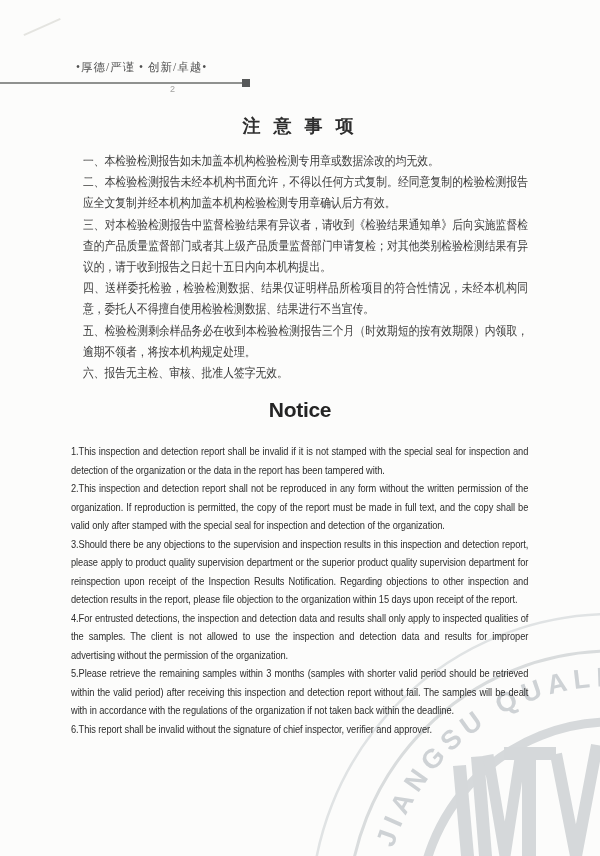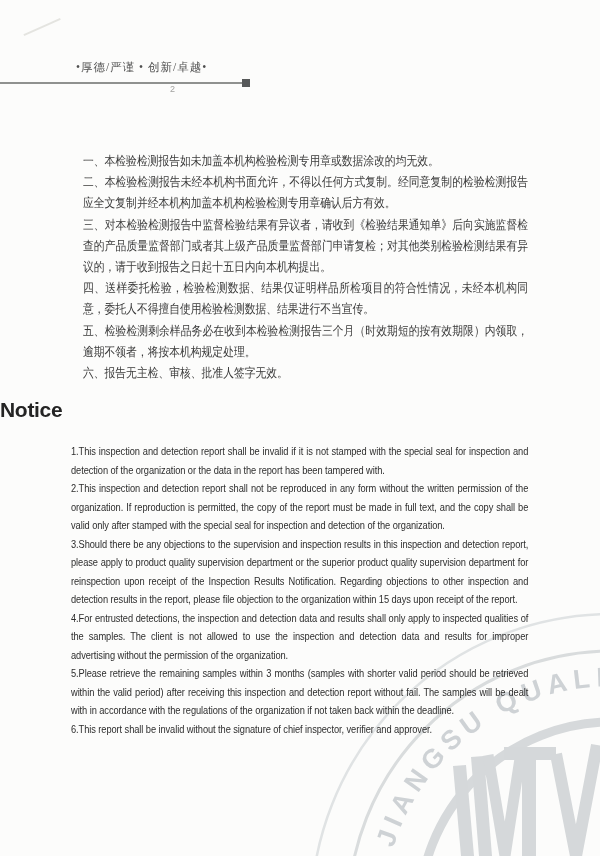--- a/index.html
+++ b/index.html
@@ -44,21 +44,21 @@
   }
   .notes-zh{
     position:absolute;left:83px;top:151px;width:520px;
     transform:scaleX(0.856);transform-origin:0 0;
     font-size:12.6px;line-height:21.2px;color:#3a3a3a;
     text-align:justify;
   }
   .notes-zh p{margin:0;}
   .title-en{
     position:absolute;left:0;top:397px;width:600px;
-    text-align:left;font-size:21px;font-weight:bold;color:#242424;
+    text-align:center;font-size:21px;font-weight:bold;color:#242424;
     letter-spacing:-0.3px;line-height:26px;
   }
   .notes-en{
     position:absolute;left:71px;top:442px;width:581px;
     transform:scaleX(0.787);transform-origin:0 0;
     font-size:11.8px;line-height:18.5px;letter-spacing:-0.1px;color:#2d2d2d;
     text-align:justify;
   }
   .notes-en p{margin:0;}
 </style>
@@ -94,20 +94,21 @@
 
   <div class="content">
 
     <div class="scan-artifact"></div>
 
     <div class="header-motto">•厚德/严谨 • 创新/卓越•</div>
     <div class="header-rule"></div>
     <div class="header-endcap"></div>
     <div class="page-number">2</div>
 
+    <div class="title-zh">注 意 事 项</div>
 
     <div class="notes-zh">
       <p>一、本检验检测报告如未加盖本机构检验检测专用章或数据涂改的均无效。</p>
       <p>二、本检验检测报告未经本机构书面允许，不得以任何方式复制。经同意复制的检验检测报告应全文复制并经本机构加盖本机构检验检测专用章确认后方有效。</p>
       <p>三、对本检验检测报告中监督检验结果有异议者，请收到《检验结果通知单》后向实施监督检查的产品质量监督部门或者其上级产品质量监督部门申请复检；对其他类别检验检测结果有异议的，请于收到报告之日起十五日内向本机构提出。</p>
       <p>四、送样委托检验，检验检测数据、结果仅证明样品所检项目的符合性情况，未经本机构同意，委托人不得擅自使用检验检测数据、结果进行不当宣传。</p>
       <p>五、检验检测剩余样品务必在收到本检验检测报告三个月（时效期短的按有效期限）内领取，逾期不领者，将按本机构规定处理。</p>
       <p>六、报告无主检、审核、批准人签字无效。</p>
     </div>
 

